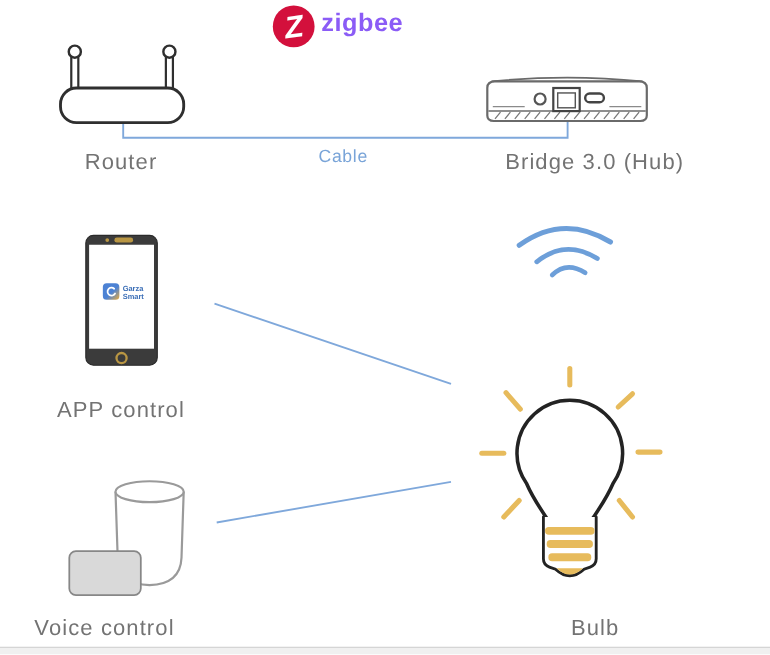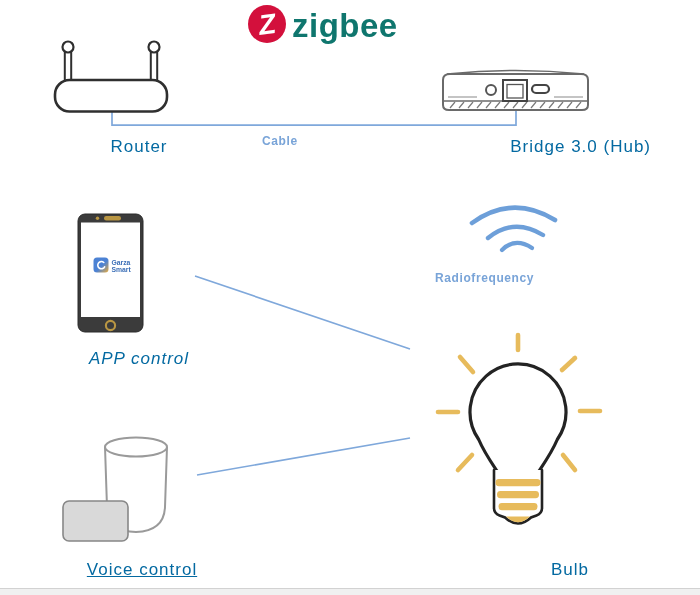--- a/index.html
+++ b/index.html
@@ -2,30 +2,30 @@
 <html><head>
 <meta charset="utf-8">
 <style>
   html,body{margin:0;padding:0;background:#fff;}
   #canvas{
     position:relative;width:700px;height:595px;background:#ffffff;overflow:hidden;
     font-family:"Liberation Sans", sans-serif;
   }
   .abs{position:absolute;}
   .label{
-    position:absolute;text-align:center;color:#0369a1;
-    font-size:17px;letter-spacing:1px;font-weight:400;margin-left:29px;
+    position:absolute;text-align:center;color:#737373;
+    font-size:20px;letter-spacing:1px;font-weight:400;
   }
   .label-sm{
-    position:absolute;color:#79a4d8;
-    font-size:12px;letter-spacing:0.6px;font-weight:700;
+    position:absolute;text-align:center;color:#79a4d8;
+    font-size:16px;letter-spacing:0.6px;font-weight:400;
   }
   #logo-text{
-    position:absolute;left:292px;top:7px;color:#0f766e;
-    font-size:33px;font-weight:700;letter-spacing:0.5px;
+    position:absolute;left:292px;top:7px;color:#8b5cf6;
+    font-size:23px;font-weight:700;letter-spacing:0.5px;
   }
   #bottom-strip{
     position:absolute;left:0;top:588px;width:700px;height:7px;
     background:#f0f0f0;border-top:1px solid #d2d2d2;
   }
 </style>
 </head>
 <body>
 
 <div id="canvas">
@@ -118,22 +118,21 @@
   </svg>
 
   <div id="logo-text">zigbee</div>
 
   <div class="label" style="left:40px;top:137px;width:140px;">Router</div>
 
   <div class="label" style="left:412px;top:137px;width:210px;text-align:right;">Bridge 3.0 (Hub)</div>
 
   <div class="label-sm" style="left:262px;top:134px;width:100px;">Cable</div>
 
-  <div class="label" style="left:40px;top:349px;width:140px;font-style:italic;">APP control</div>
+  <div class="label" style="left:40px;top:362px;width:140px;">APP control</div>
 
-  <div class="label-sm" style="left:435px;top:271px;width:160px;">Radiofrequency</div>
 
-  <div class="label" style="left:38px;top:560px;width:150px;text-decoration:underline;">Voice control</div>
+  <div class="label" style="left:20px;top:560px;width:150px;">Voice control</div>
 
   <div class="label" style="left:471px;top:560px;width:140px;">Bulb</div>
 
   <div id="bottom-strip"></div>
 </div>
 
 </body></html>

